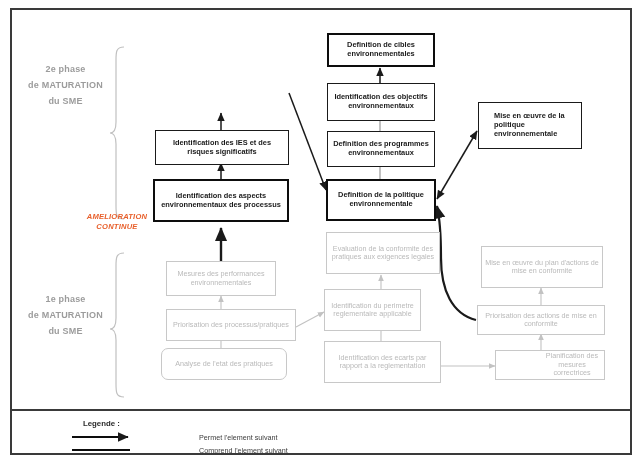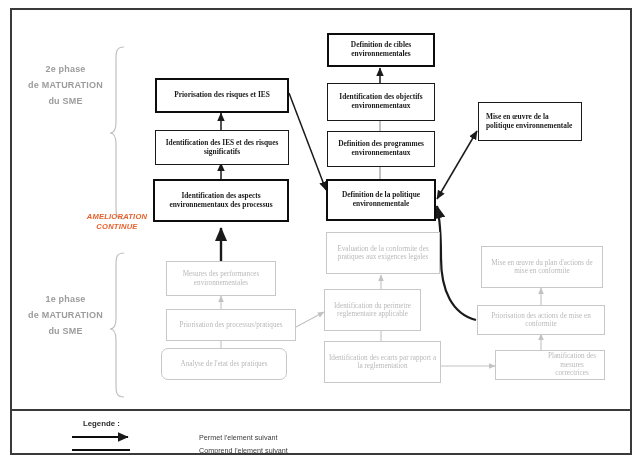--- a/index.html
+++ b/index.html
@@ -14,21 +14,21 @@
   .frame-top{position:absolute;left:10px;top:8px;width:622px;height:2px;background:#3a3a3a;}
   .frame-bottom{position:absolute;left:10px;top:453px;width:622px;height:2px;background:#3a3a3a;}
   .legend-divider{position:absolute;left:10px;top:409px;width:622px;height:2px;background:#3a3a3a;}
 
   
   #wires{position:absolute;left:0;top:0;width:644px;height:463px;pointer-events:none;}
 
   
   .box{position:absolute;box-sizing:border-box;display:flex;
        align-items:center;justify-content:center;text-align:center;
-       line-height:1.18;background:#ffffff;font-family:Liberation Serif, serif;}
+       line-height:1.18;background:#ffffff;}
   .box span{display:block;padding:0 3px;}
 
   .box.active{border:1.4px solid #1a1a1a;color:#1a1a1a;font-weight:bold;font-size:7.4px;}
   .box.active-thick{border:2px solid #0d0d0d;}
   .box.ghost{border:1px solid #c8c8c8;color:#b9b9b9;font-weight:normal;font-size:7.2px;}
   .box.leftalign{justify-content:flex-start;text-align:left;}
   .box.leftalign span{padding-left:7px;}
 
   
   .phase{position:absolute;color:#9c9c9c;font-size:9px;font-weight:bold;
@@ -153,23 +153,20 @@
     <div>1e phase</div>
     <div>de MATURATION</div>
     <div>du SME</div>
   </div>
 
   <div class="amelioration" style="left:73px;top:212px;width:88px;">
     <div>AMELIORATION</div>
     <div>CONTINUE</div>
   </div>
 
-  <div class="box active active-thick" style="left:155px;top:78px;width:134px;height:35px;">
-    <span>Priorisation des risques et IES</span>
-  </div>
 
   <div class="box active" style="left:155px;top:130px;width:134px;height:35px;">
     <span>Identification des IES et des risques significatifs</span>
   </div>
 
   <div class="box active active-thick" style="left:153px;top:179px;width:136px;height:43px;">
     <span>Identification des aspects environnementaux des processus</span>
   </div>
 
   <div class="box active active-thick" style="left:327px;top:33px;width:108px;height:34px;">
@@ -181,21 +178,21 @@
   </div>
 
   <div class="box active" style="left:327px;top:131px;width:108px;height:36px;">
     <span>Definition des programmes environnementaux</span>
   </div>
 
   <div class="box active active-thick" style="left:326px;top:179px;width:110px;height:42px;">
     <span>Definition de la politique environnementale</span>
   </div>
 
-  <div class="box active leftalign" style="left:478px;top:102px;width:104px;height:39px;">
+  <div class="box active leftalign" style="left:478px;top:102px;width:104px;height:47px;padding-left:8px;">
     <span>Mise en œuvre de la politique environnementale</span>
   </div>
 
   <div class="box ghost" style="left:166px;top:261px;width:110px;height:35px;">
     <span>Mesures des performances environnementales</span>
   </div>
 
   <div class="box ghost" style="left:166px;top:309px;width:130px;height:32px;">
     <span>Priorisation des processus/pratiques</span>
   </div>

